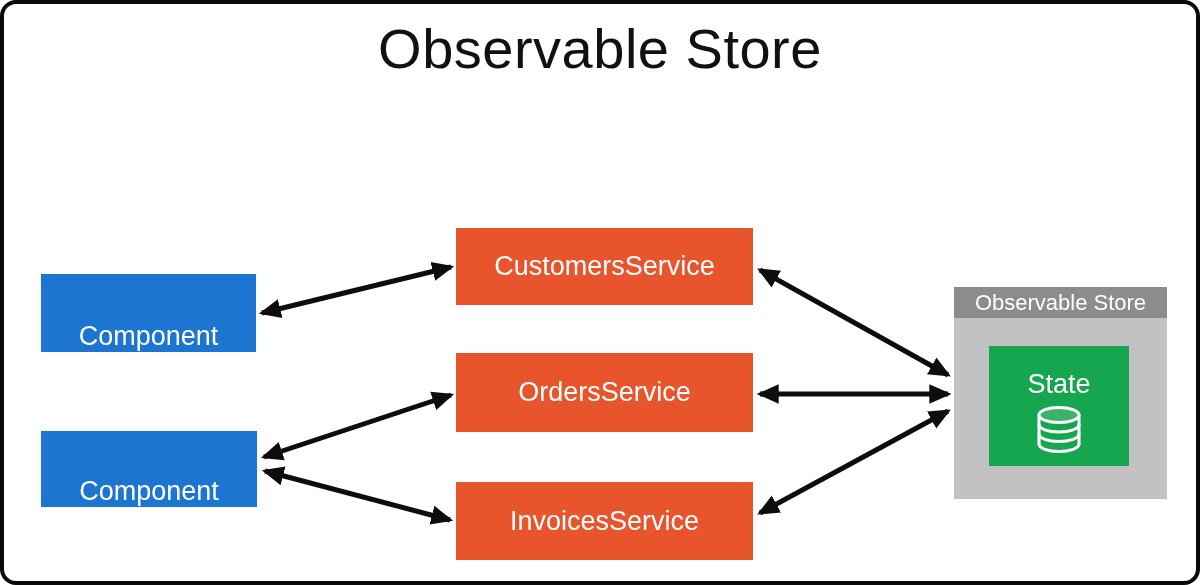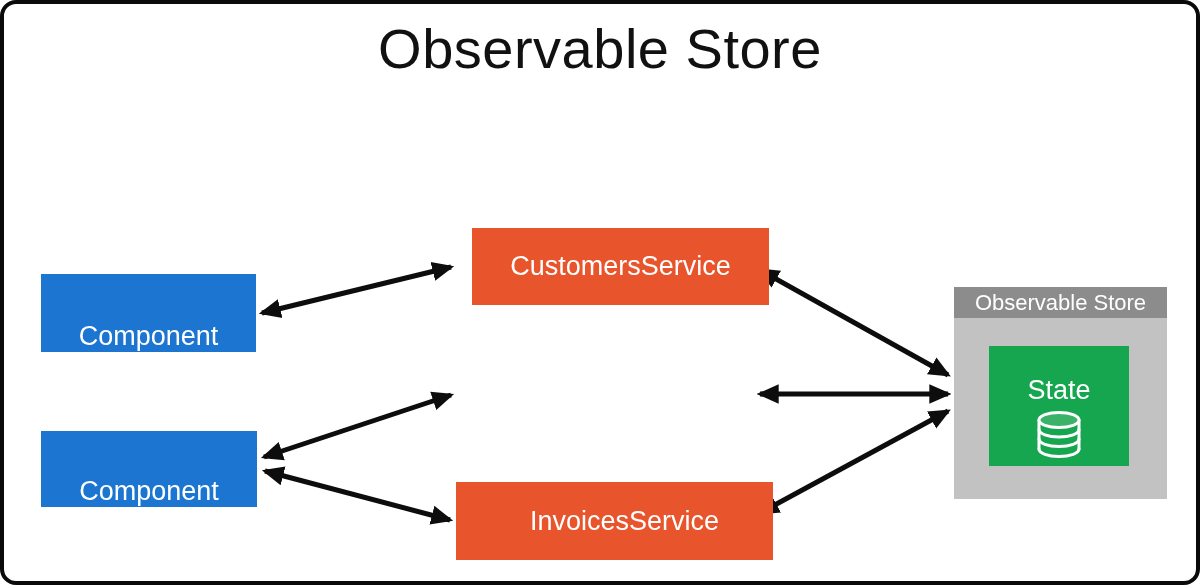--- a/index.html
+++ b/index.html
@@ -34,23 +34,23 @@
     align-items: center;
     justify-content: center;
     color: var(--text-white, #ffffff);
     font-size: 27px;
   }
   .component { background: var(--blue, #1b75d1); align-items: flex-end; }
   .service   { background: var(--orange, #e8542b); }
 
   .component-1 { left: 37px;  top: 270px; width: 215px; height: 78px; }
   .component-2 { left: 37px;  top: 427px; width: 216px; height: 76px; }
-  .service-1   { left: 452px; top: 224px; width: 297px; height: 77px; margin-left: 16px; }
+  .service-1   { left: 452px; top: 224px; width: 297px; height: 77px; }
   .service-2   { left: 452px; top: 349px; width: 297px; height: 79px; }
-  .service-3   { left: 452px; top: 478px; width: 297px; height: 78px; padding-left: 20px; }
+  .service-3   { left: 452px; top: 478px; width: 297px; height: 78px; }
 
   .store-panel {
     position: absolute;
     left: 950px; top: 283px;
     width: 213px; height: 212px;
     background: var(--panel-gray, #c2c2c2);
   }
   .store-header {
     width: 100%;
     height: 31px;
@@ -65,21 +65,20 @@
     position: absolute;
     left: 35px; top: 59px;
     width: 140px; height: 120px;
     background: var(--green, #17a650);
     display: flex;
     flex-direction: column;
     align-items: center;
     padding-top: 24px;
     box-sizing: border-box;
     gap: 5px;
-    justify-content: center;
   }
   .state-label {
     color: var(--text-white, #ffffff);
     font-size: 27px;
     line-height: 1.1;
   }
   .arrows-layer {
     position: absolute;
     left: 0; top: 0;
     width: 1200px;
@@ -113,20 +112,23 @@
   <div class="node component component-1">
     <span>Component</span>
   </div>
   <div class="node component component-2">
     <span>Component</span>
   </div>
 
   <div class="node service service-1">
     <span>CustomersService</span>
   </div>
+  <div class="node service service-2">
+    <span>OrdersService</span>
+  </div>
   <div class="node service service-3">
     <span>InvoicesService</span>
   </div>
 
   <div class="store-panel">
     <div class="store-header">
       <span>Observable Store</span>
     </div>
     <div class="state-box">
       <span class="state-label">State</span>

